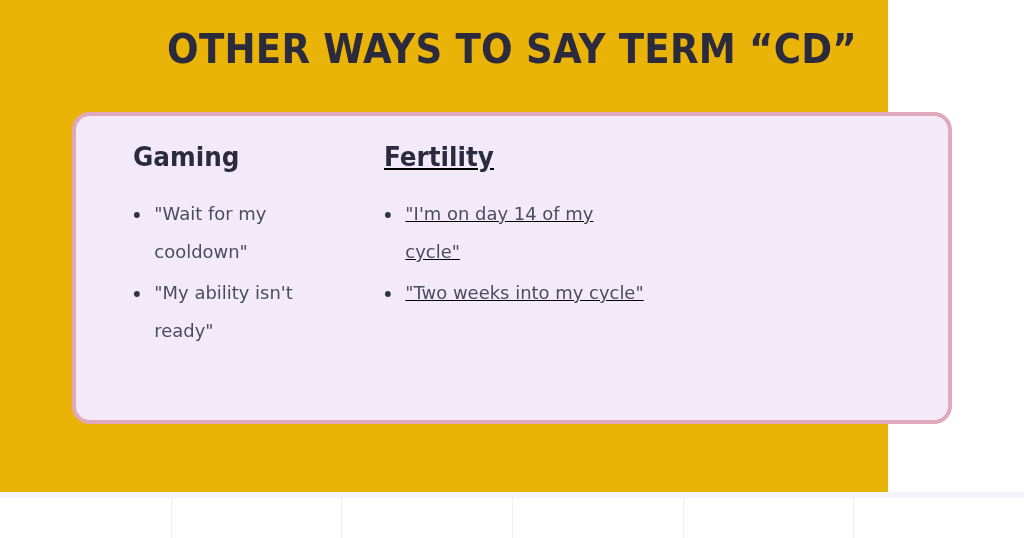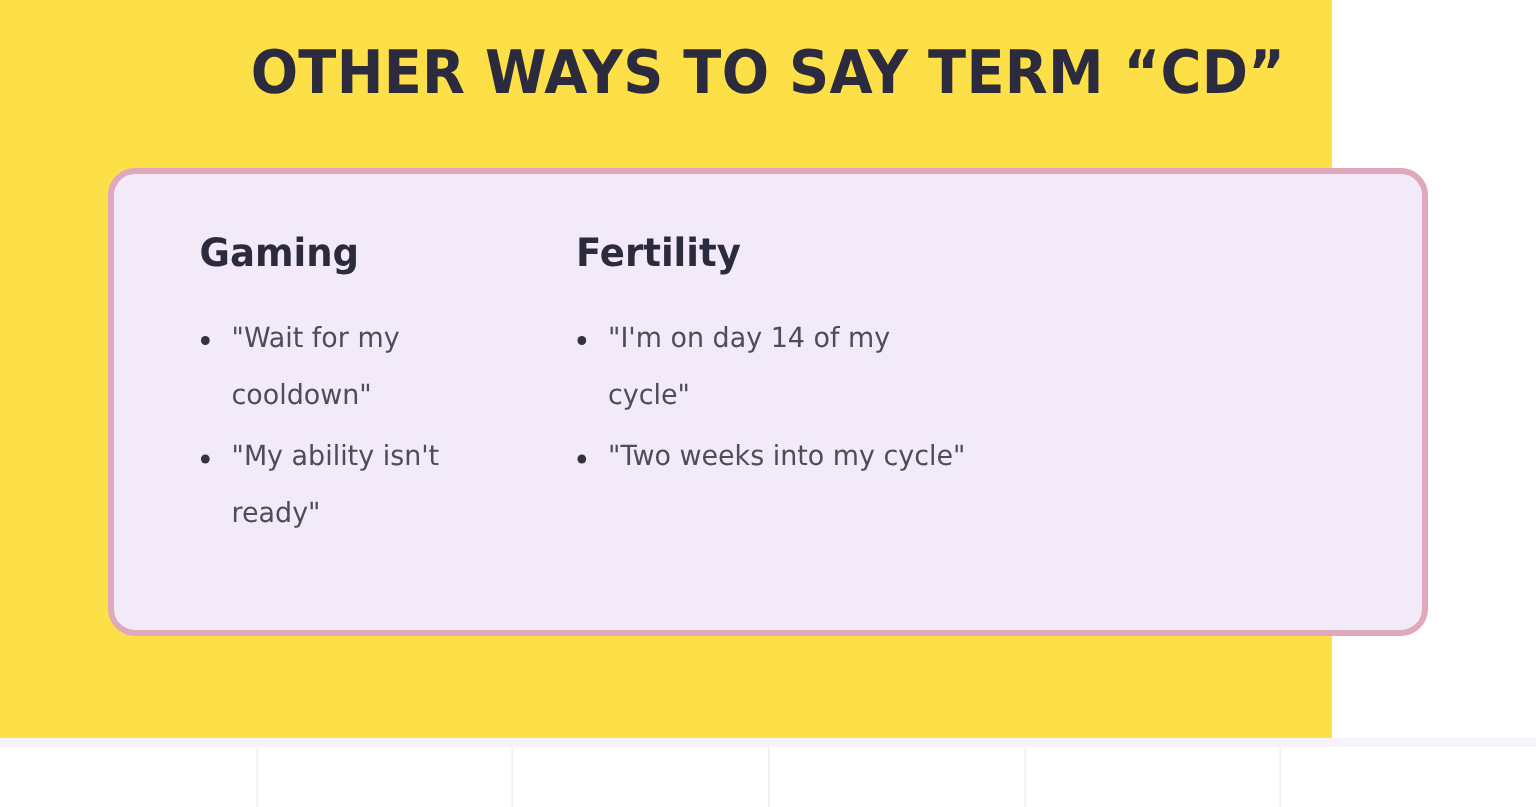--- a/index.html
+++ b/index.html
@@ -15,21 +15,21 @@
     position: relative;
   }
 
   
   #slide-panel {
     position: absolute;
     left: 0;
     top: 0;
     width: 888px;
     height: 492px;
-    background: #fde047;
+    background: #eab308;
     box-sizing: border-box;
   }
 
   
   #panel-underline {
     position: absolute;
     left: 0;
     top: 492px;
     width: 1024px;
     height: 6px;
@@ -73,25 +73,25 @@
     top: 0;
     width: 100%;
     height: 100%;
     display: flex;
     flex-direction: row;
     align-items: flex-start;
   }
 
   .column {
     box-sizing: border-box;
-    padding-top: 37px;
+    padding-top: 25px;
   }
   .column.col-0 { width: 256px; padding-left: 57px; }
   .column.col-1 { width: 290px; padding-left: 56px; }
-  .column.col-2 { width: 328px; padding-left: 52px; }
+  .column.col-2 { width: 328px; padding-left: 52px; text-decoration: underline; }
 
   .column-heading {
     font-family: "DejaVu Sans", sans-serif;
     font-weight: 700;
     font-size: 26px;
     line-height: 32px;
     color: #2B2B3D;
     letter-spacing: 0px;
     margin: 0 0 22px 0;
     white-space: nowrap;

